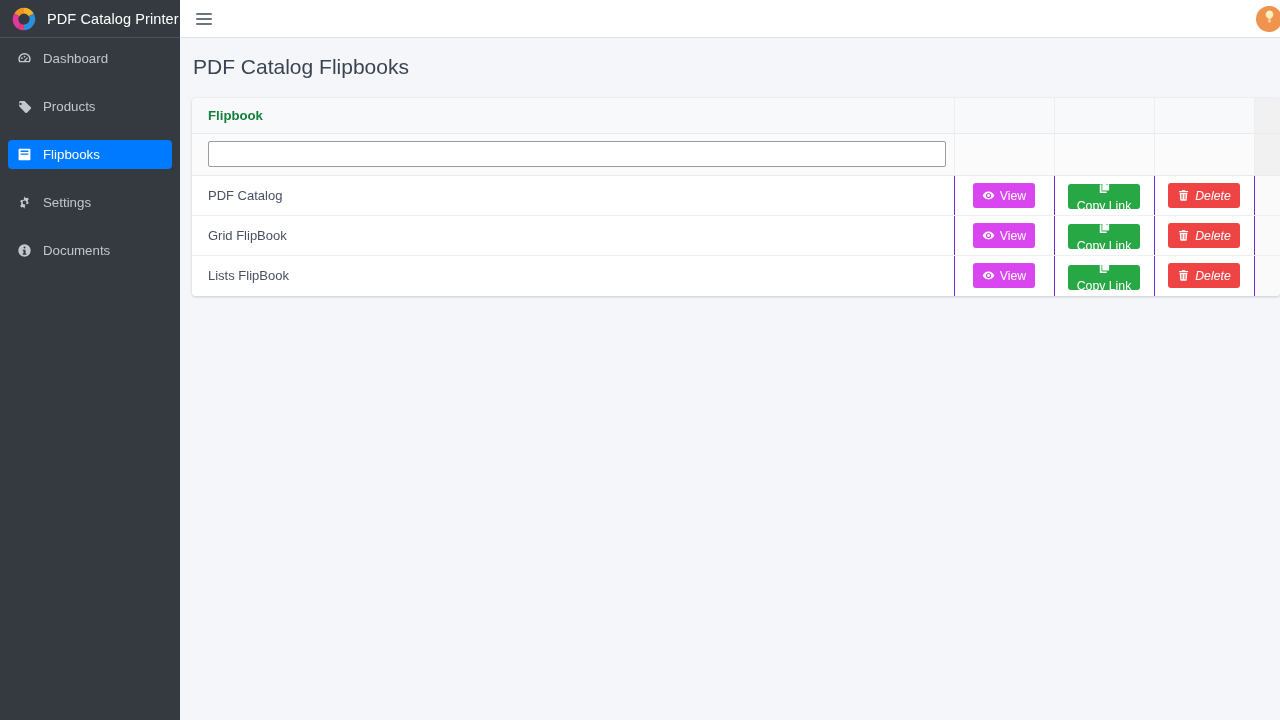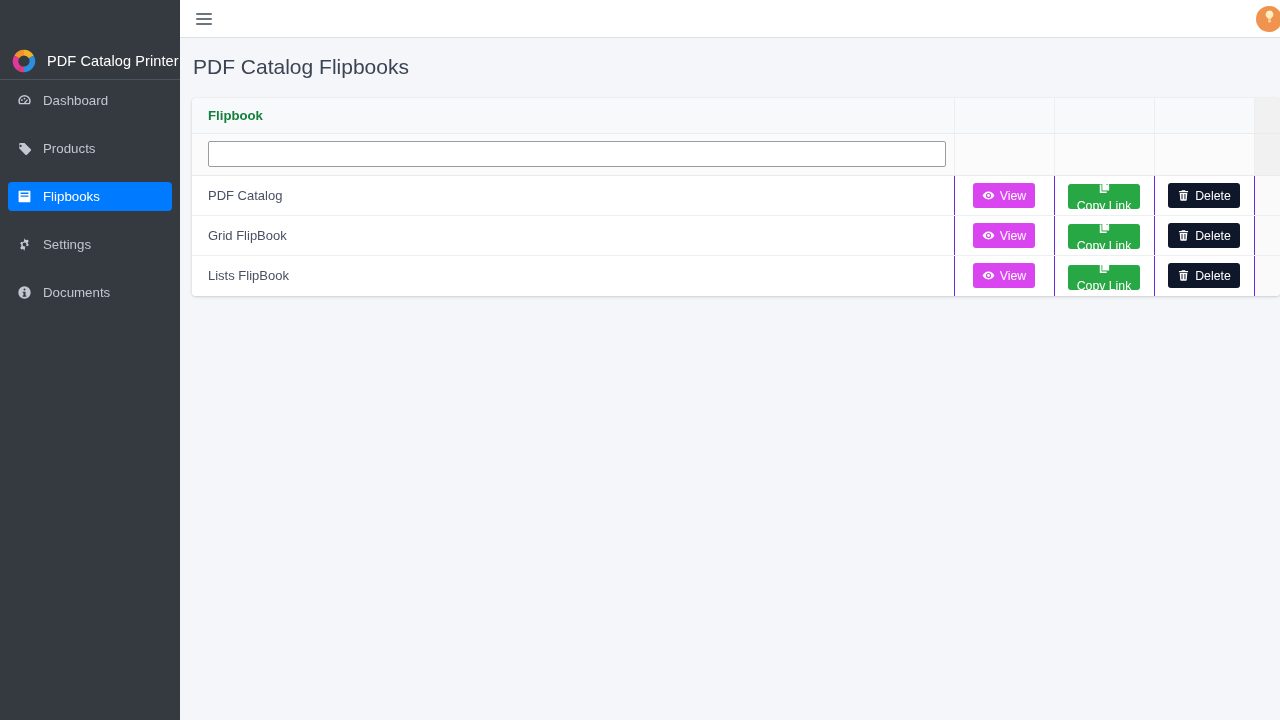--- a/index.html
+++ b/index.html
@@ -14,21 +14,20 @@
   
   .sidebar {
     width: 180px; flex: 0 0 180px; height: 720px;
     background: #343a40; color: #c2c7d0;
     display: flex; flex-direction: column;
   }
   .brand {
     height: 38px; display: flex; align-items: center; gap: 9px;
     padding: 0 10px;
     border-bottom: 1px solid #4b545c;
-    margin-top: 42px;
   }
   .brand-logo { width: 28px; height: 28px; flex: 0 0 28px; position: relative; }
   .brand-title {
     font-size: 14.5px; color: #ffffff; letter-spacing: .1px; white-space: nowrap;
   }
   .nav { padding: 6px 8px 0 8px; display: flex; flex-direction: column; gap: 19px; }
   .nav-item {
     display: flex; align-items: center; gap: 10px;
     height: 29px; padding: 0 8px; border-radius: 4px;
     font-size: 13.3px; color: #c2c7d0; cursor: pointer;
@@ -123,21 +122,21 @@
     display: inline-flex; align-items: center; justify-content: center; gap: 5px;
     height: 25px; padding: 0 9px;
     border: none; border-radius: 3px;
     font-family: "Liberation Sans", sans-serif;
     font-size: 12.3px; color: #ffffff; cursor: pointer;
     white-space: nowrap;
   }
   .btn svg { display: block; fill: #ffffff; }
   .btn-view { background: #d946ef; }
   .btn-copy { background: #28a745; flex-direction: column; }
-  .btn-del  { background: #0f172a; }
+  .btn-del  { background: #ef4444; font-style: italic; }
 </style>
 </head>
 <body>
 
 <div class="app">
 
   <aside class="sidebar">
 
     <div class="brand">
       <span class="brand-logo">

